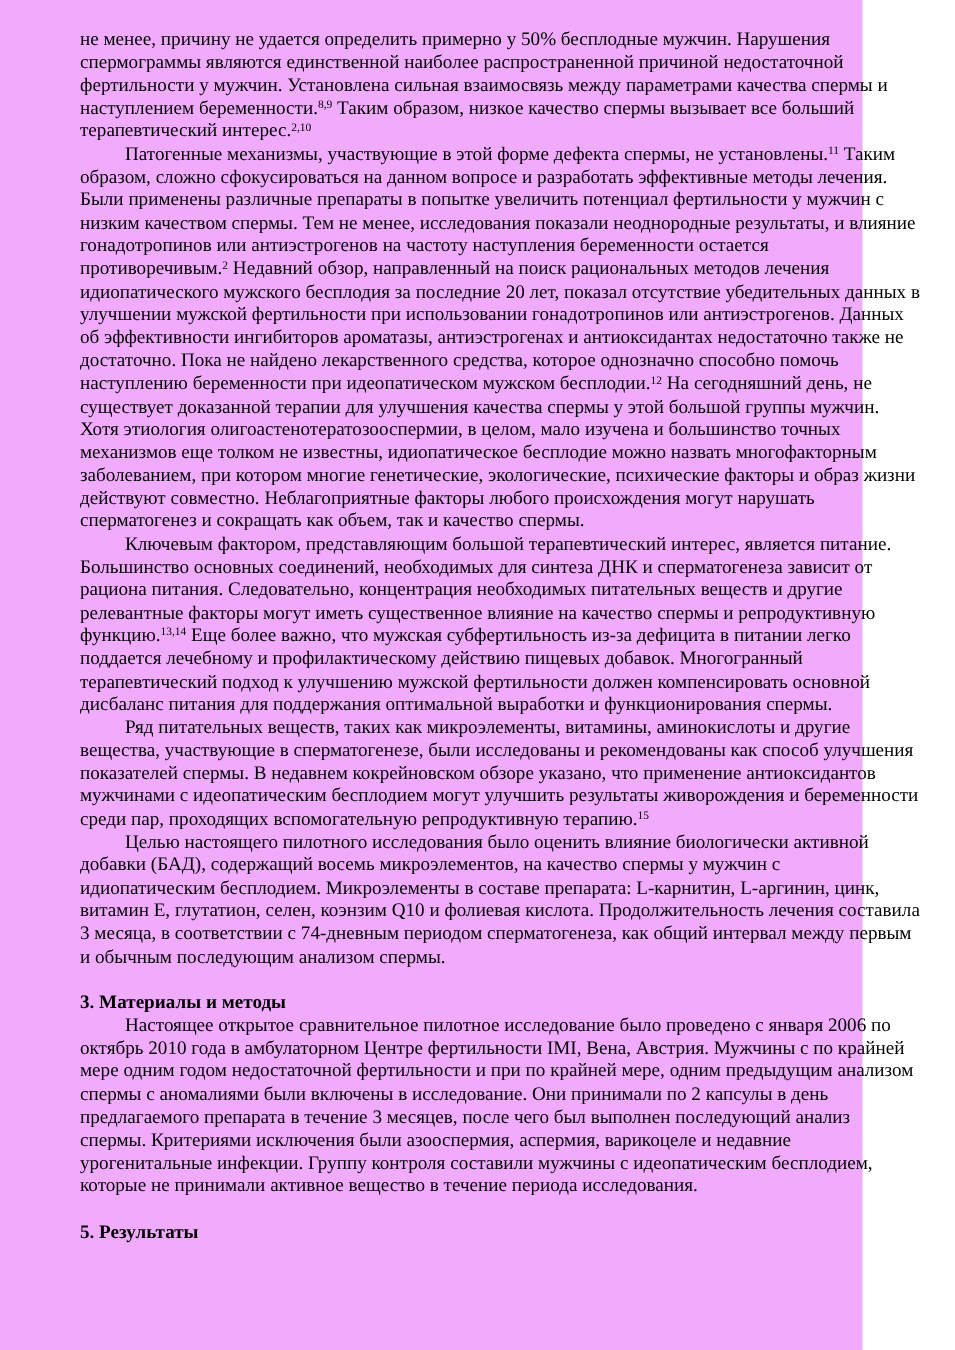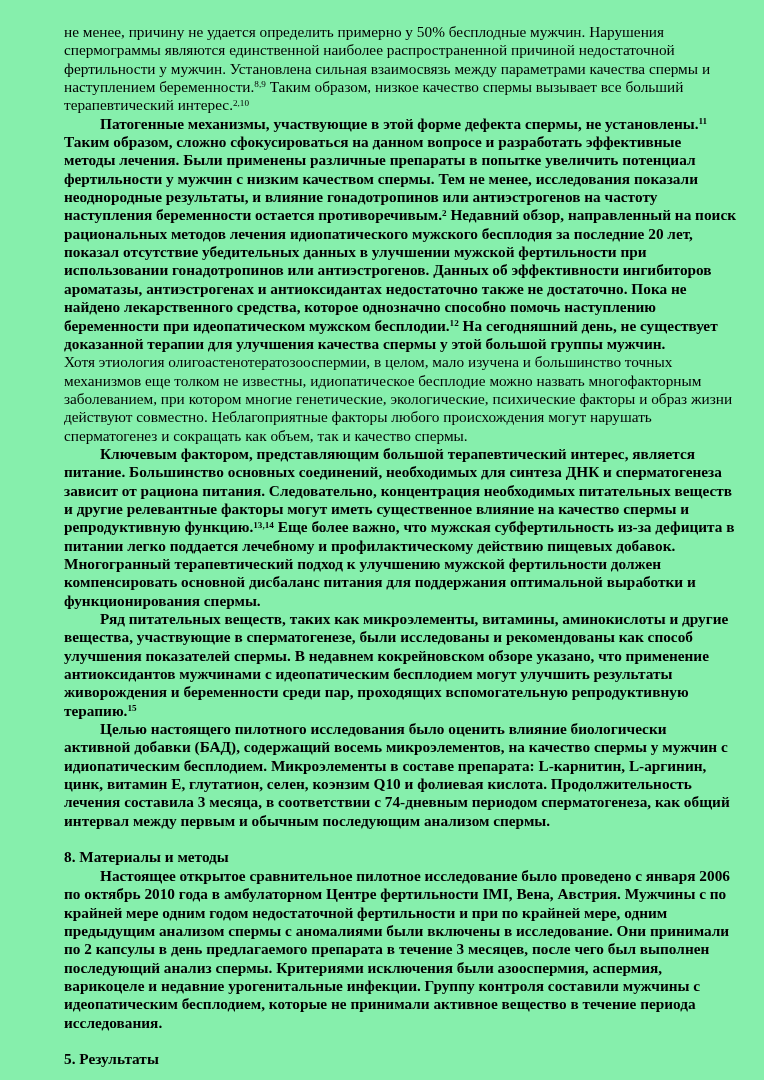--- a/index.html
+++ b/index.html
@@ -6,35 +6,35 @@
   html, body { margin: 0; padding: 0; }
   body {
     width: 764px;
     height: 1080px;
     background: #ffffff;
     overflow: hidden;
     font-family: "Liberation Serif", "DejaVu Serif", serif;
     color: #000000;
   }
   .page {
-    width: 764px;
+    width: 690px;
     height: 1080px;
     padding: 23px 28px 0 64px;
-    background: #86efac;
+    background: #f0abfc;
   }
   .doc-body {
     width: 672px;
     font-size: 15.3px;
     line-height: 18.35px;
   }
   p.para {
     margin: 0;
     text-align: left;
   }
-  p.para.indent { text-indent: 36px; font-weight: bold; }
+  p.para.indent { text-indent: 36px; }
   .heading {
     font-weight: bold;
     margin: 0;
   }
   .spacer { height: 18.35px; }
   sup.cite {
     font-size: 0.6em;
     line-height: 0;
     vertical-align: baseline;
     position: relative;
@@ -46,18 +46,18 @@
 
 <div class="page">
   <div class="doc-body">
       <p class="para"><span>не менее, причину не удается определить примерно у 50% бесплодные мужчин. Нарушения спермограммы являются единственной наиболее распространенной причиной недостаточной фертильности у мужчин. Установлена сильная взаимосвязь между параметрами качества спермы и наступлением беременности.</span><sup class="cite">8,9</sup><span> Таким образом, низкое качество спермы вызывает все больший терапевтический интерес.</span><sup class="cite">2,10</sup></p>
       <p class="para indent"><span>Патогенные механизмы, участвующие в этой форме дефекта спермы, не установлены.</span><sup class="cite">11</sup><span> Таким образом, сложно сфокусироваться на данном вопросе и разработать эффективные методы лечения. Были применены различные препараты в попытке увеличить потенциал фертильности у мужчин с низким качеством спермы. Тем не менее, исследования показали неоднородные результаты, и влияние гонадотропинов или антиэстрогенов на частоту наступления беременности остается противоречивым.</span><sup class="cite">2</sup><span> Недавний обзор, направленный на поиск рациональных методов лечения идиопатического мужского бесплодия за последние 20 лет, показал отсутствие убедительных данных в улучшении мужской фертильности при использовании гонадотропинов или антиэстрогенов. Данных об эффективности ингибиторов ароматазы, антиэстрогенах и антиоксидантах недостаточно также не достаточно. Пока не найдено лекарственного средства, которое однозначно способно помочь наступлению беременности при идеопатическом мужском бесплодии.</span><sup class="cite">12</sup><span> На сегодняшний день, не существует доказанной терапии для улучшения качества спермы у этой большой группы мужчин.</span></p>
       <p class="para"><span>Хотя этиология олигоастенотератозооспермии, в целом, мало изучена и большинство точных механизмов еще толком не известны, идиопатическое бесплодие можно назвать многофакторным заболеванием, при котором многие генетические, экологические, психические факторы и образ жизни действуют совместно. Неблагоприятные факторы любого происхождения могут нарушать сперматогенез и сокращать как объем, так и качество спермы.</span></p>
       <p class="para indent"><span>Ключевым фактором, представляющим большой терапевтический интерес, является питание. Большинство основных соединений, необходимых для синтеза ДНК и сперматогенеза зависит от рациона питания. Следовательно, концентрация необходимых питательных веществ и другие релевантные факторы могут иметь существенное влияние на качество спермы и репродуктивную функцию.</span><sup class="cite">13,14</sup><span> Еще более важно, что мужская субфертильность из-за дефицита в питании легко поддается лечебному и профилактическому действию пищевых добавок. Многогранный терапевтический подход к улучшению мужской фертильности должен компенсировать основной дисбаланс питания для поддержания оптимальной выработки и функционирования спермы.</span></p>
       <p class="para indent"><span>Ряд питательных веществ, таких как микроэлементы, витамины, аминокислоты и другие вещества, участвующие в сперматогенезе, были исследованы и рекомендованы как способ улучшения показателей спермы. В недавнем кокрейновском обзоре указано, что применение антиоксидантов мужчинами с идеопатическим бесплодием могут улучшить результаты живорождения и беременности среди пар, проходящих вспомогательную репродуктивную терапию.</span><sup class="cite">15</sup></p>
       <p class="para indent"><span>Целью настоящего пилотного исследования было оценить влияние биологически активной добавки (БАД), содержащий восемь микроэлементов, на качество спермы у мужчин с идиопатическим бесплодием. Микроэлементы в составе препарата: L-карнитин, L-аргинин, цинк, витамин E, глутатион, селен, коэнзим Q10 и фолиевая кислота. Продолжительность лечения составила 3 месяца, в соответствии с 74-дневным периодом сперматогенеза, как общий интервал между первым и обычным последующим анализом спермы.</span></p>
       <div class="spacer"></div>
-      <div class="heading">8. Материалы и методы</div>
+      <div class="heading">3. Материалы и методы</div>
       <p class="para indent"><span>Настоящее открытое сравнительное пилотное исследование было проведено с января 2006 по октябрь 2010 года в амбулаторном Центре фертильности IMI, Вена, Австрия. Мужчины с по крайней мере одним годом недостаточной фертильности и при по крайней мере, одним предыдущим анализом спермы с аномалиями были включены в исследование. Они принимали по 2 капсулы в день предлагаемого препарата в течение 3 месяцев, после чего был выполнен последующий анализ спермы. Критериями исключения были азооспермия, аспермия, варикоцеле и недавние урогенитальные инфекции. Группу контроля составили мужчины с идеопатическим бесплодием, которые не принимали активное вещество в течение периода исследования.</span></p>
       <div class="spacer"></div>
       <div class="heading">5. Результаты</div>
     </div>
 </div>
 
 </body></html>

